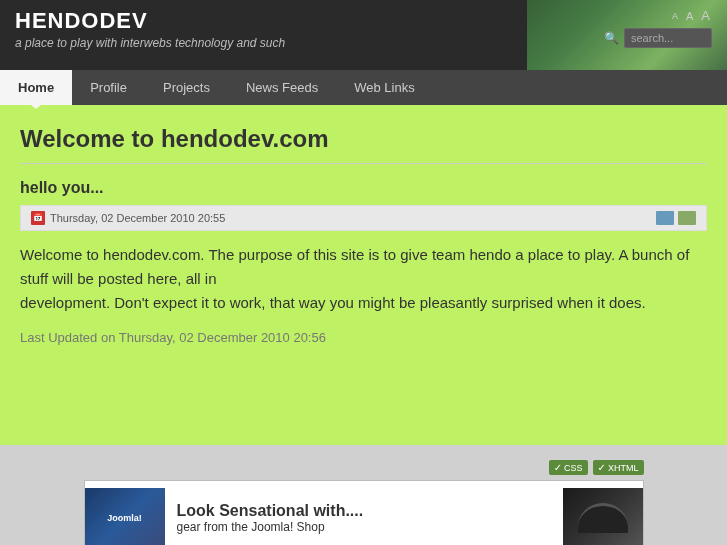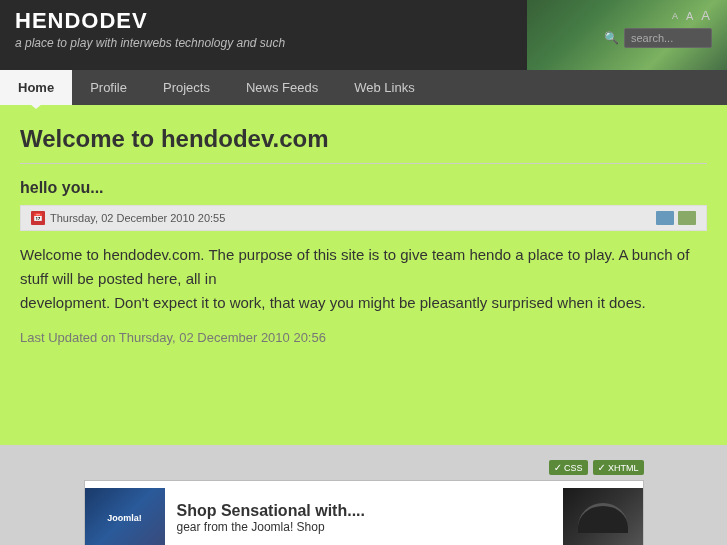--- a/index.html
+++ b/index.html
@@ -325,21 +325,21 @@
         <span class="badge-check">✓</span>
         <span>XHTML</span>
       </span>
     </div>
 
     <div id="ad-banner">
       <div id="ad-left-img">
         <div id="joomla-logo-small">Joomla!</div>
       </div>
       <div id="ad-middle">
-        <div>Shop Sensational with....</div>
+        <div>Look Sensational with....</div>
         <div style="font-size:12px; font-weight:normal;">gear from the Joomla! Shop</div>
       </div>
       <div id="ad-right-img">
         <div id="ad-right-cap"></div>
       </div>
     </div>
 
   </div>
 </div>
 

